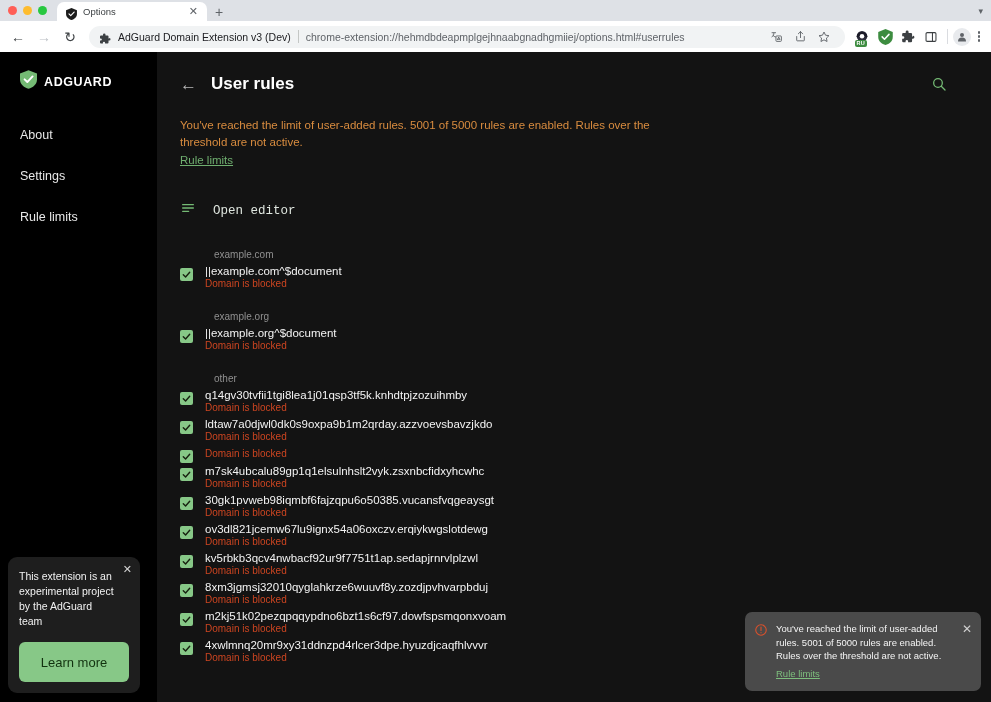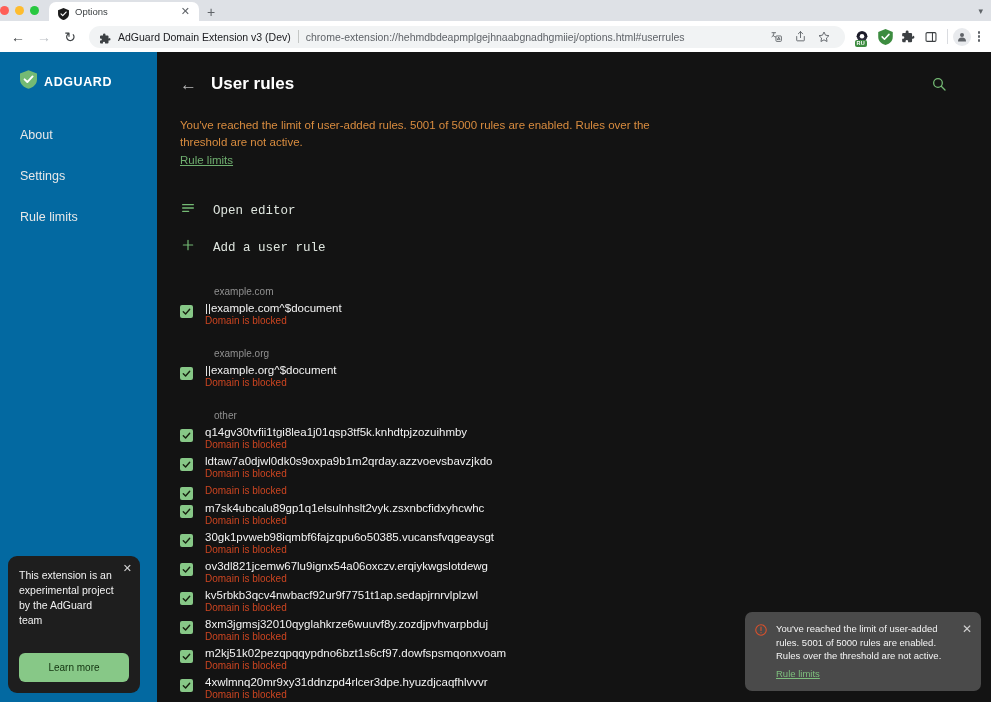--- a/index.html
+++ b/index.html
@@ -7,21 +7,21 @@
     width: 991px; height: 702px;
     font-family: "Liberation Sans", sans-serif;
     background: #131313; overflow: hidden;
   }
 
   
   .browser { width: 991px; height: 702px; position: relative; display: flex; flex-direction: column; }
 
   .tabstrip {
     height: 21px; background: #dee1e6; display: flex; align-items: flex-end;
-    flex: 0 0 21px; position: relative;
+    padding-left: 8px; flex: 0 0 21px; position: relative;
   }
   .traffic { display: flex; align-items: center; gap: 6px; height: 21px; padding-right: 10px; }
   .dot { width: 9px; height: 9px; border-radius: 50%; }
   .dot.red { background: #ff5f57; }
   .dot.yellow { background: #febc2e; }
   .dot.green { background: #28c840; }
 
   .tab {
     height: 19px; background: #fff; border-radius: 7px 7px 0 0;
     display: flex; align-items: center; gap: 6px;
@@ -71,43 +71,43 @@
     display: flex; align-items: center; justify-content: center; cursor: pointer;
   }
   .kebab { display: flex; flex-direction: column; gap: 1.5px; align-items: center; cursor: pointer; padding: 0 5px; }
   .kebab i { width: 2.5px; height: 2.5px; border-radius: 50%; background: #5f6368; display: block; }
 
   
   .page { flex: 1; display: flex; background: #131313; position: relative; overflow: hidden; }
 
   
   .sidebar {
-    width: 157px; flex: 0 0 157px; background: #0369a1; padding: 18px 0 0 20px;
+    width: 157px; flex: 0 0 157px; background: #000000; padding: 18px 0 0 20px;
     position: relative;
   }
   .brand { display: flex; align-items: center; gap: 7px; margin-bottom: 27px; }
   .brand-name { font-size: 12.5px; font-weight: bold; color: #fff; letter-spacing: .6px; }
   .nav-item {
     font-size: 12.5px; color: #e8e8e8; padding: 8px 0; margin-bottom: 11px; cursor: pointer;
   }
 
   
   .exp-popup {
     position: absolute; left: 8px; bottom: 9px; width: 132px;
     background: #1e1e1e; border-radius: 9px; padding: 12px 11px 11px;
   }
   .exp-close {
     position: absolute; top: 7px; right: 8px; color: #d6d6d6; font-size: 11px;
     line-height: 1; cursor: pointer;
   }
   .exp-text { font-size: 10.5px; color: #f2f2f2; line-height: 1.42; padding-right: 12px; }
   .exp-btn {
-    margin-top: 25px; height: 29px; background: #87c887; border-radius: 6px;
+    margin-top: 13px; height: 40px; background: #87c887; border-radius: 6px;
     display: flex; align-items: center; justify-content: center;
-    font-size: 10px; color: #12320f; cursor: pointer;
+    font-size: 13px; color: #12320f; cursor: pointer;
   }
 
   
   .content { flex: 1; position: relative; overflow: hidden; padding: 0 0 0 0; }
   .content-inner { padding: 22px 40px 0 23px; height: 100%; }
 
   .page-head { display: flex; align-items: center; gap: 14px; padding-right: 4px; }
   .back-arrow { color: #b9b9b9; font-size: 17px; cursor: pointer; line-height: 1; }
   .page-title { font-size: 17px; font-weight: bold; color: #fff; }
   .search-btn { margin-left: auto; cursor: pointer; display: flex; align-items: center; }
@@ -306,28 +306,20 @@
 
         <div class="actions">
           <div class="action-row">
             <span>
               <svg viewBox="0 0 24 24" width="16" height="16" stroke="#74ba74" stroke-width="2" stroke-linecap="round">
                   <path d="M4 7h16M4 12h16M4 17h9"></path>
                 </svg>
             </span>
             <span class="action-label">Open editor</span>
           </div>
-          <div class="action-row">
-            <span>
-              <svg viewBox="0 0 24 24" width="16" height="16" stroke="#74ba74" stroke-width="1.8" stroke-linecap="round">
-                  <path d="M12 5v14M5 12h14"></path>
-                </svg>
-            </span>
-            <span class="action-label">Add a user rule</span>
-          </div>
         </div>
 
         <div class="rules" id="rules-container">
             <div class="rule-group">
               <div class="rule-group-label">example.com</div>
               <div class="rule-item">
                 <div class="checkbox">
                   <svg viewBox="0 0 24 24" width="11" height="11" fill="none" stroke="#17210f" stroke-width="3" stroke-linecap="round" stroke-linejoin="round">
                     <path d="M5 12.5 L10 17.5 L19 7"></path>
                   </svg>

